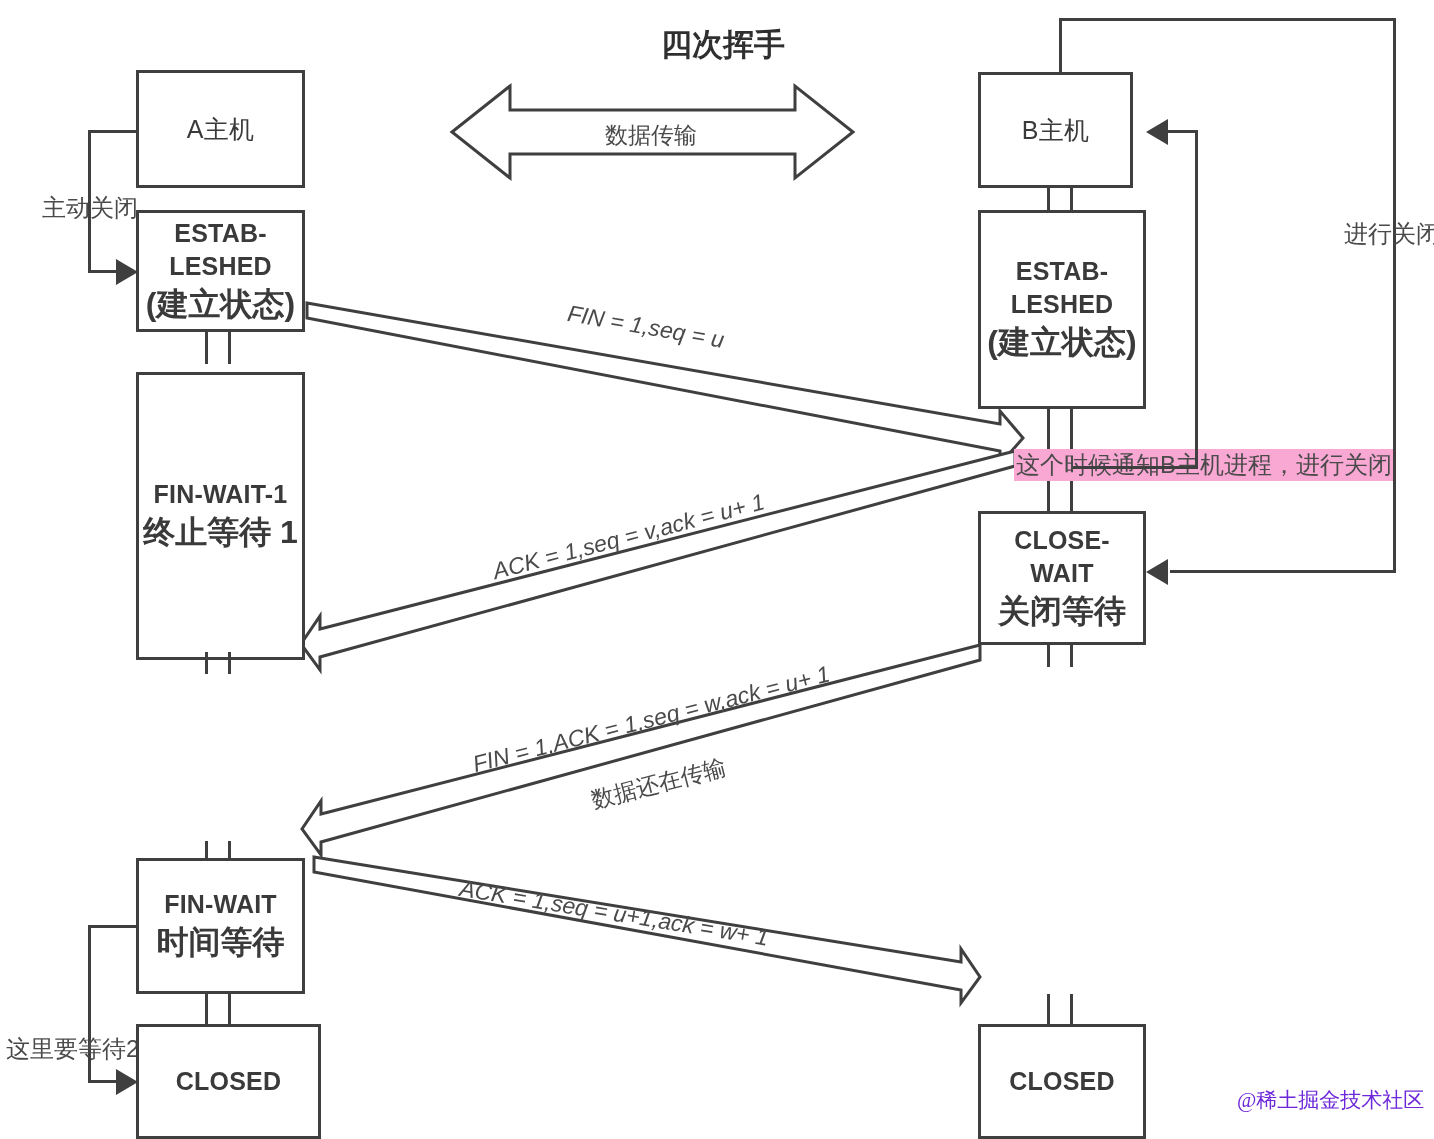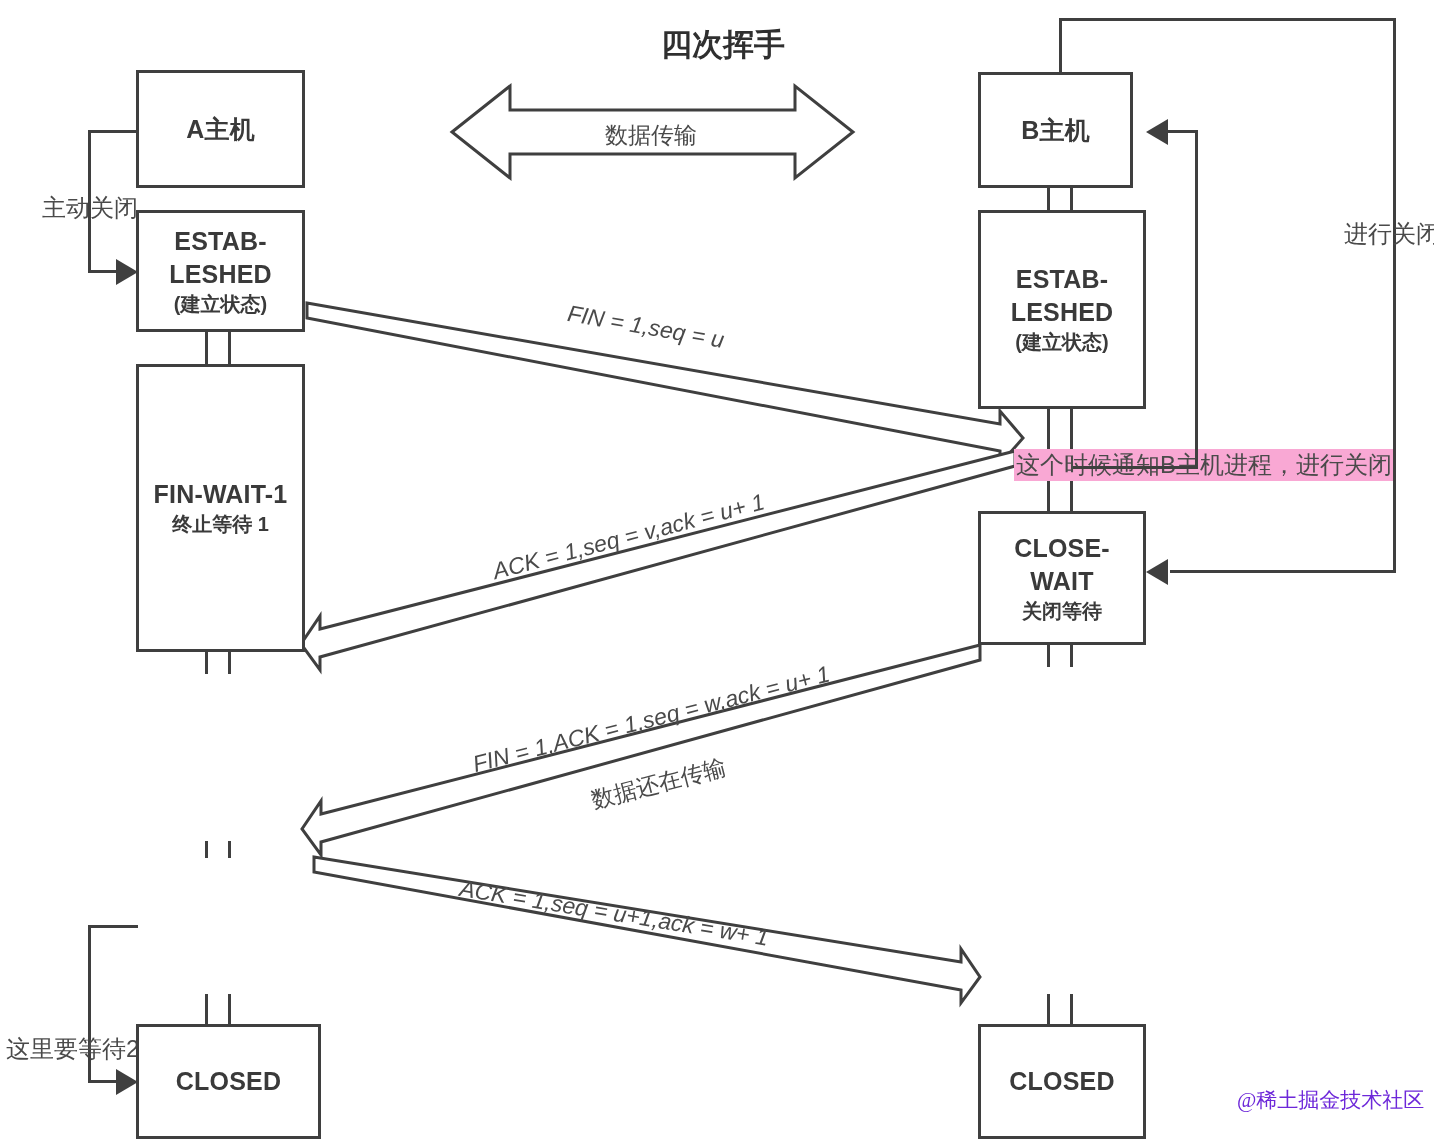--- a/index.html
+++ b/index.html
@@ -35,24 +35,24 @@
     line-height: 1.32;
     color: #3a3a3a;
   }
   .box .en {
     font-weight: bold;
     font-size: 25px;
     letter-spacing: .2px;
   }
   .box .cn {
     font-weight: bold;
-    font-size: 20px;
+    font-size: 32px;
   }
   .box.plain .en {
-    font-weight: bold;
+    font-weight: normal;
     font-size: 25px;
   }
 
   
   .line {
     position: absolute;
     background: #3f3f3f;
   }
   .hline { height: 3px; }
   .vline { width: 3px; }
@@ -163,30 +163,34 @@
   <div class="label" style="left:42px; top:192px;">主动关闭</div>
 
   <div class="box" style="left:136px; top:210px; width:169px; height:122px;">
     <div class="en">ESTAB-</div>
     <div class="en">LESHED</div>
     <div class="cn">(建立状态)</div>
   </div>
 
   <div class="rail" style="left:205px; top:332px; width:26px; height:32px;"></div>
 
-  <div class="box" style="left:136px; top:364px; width:169px; height:288px;">
+  <div class="box" style="left:136px; top:372px; width:169px; height:288px;">
     <div class="en">FIN-WAIT-1</div>
     <div class="cn">终止等待 1</div>
   </div>
 
   <div class="rail" style="left:205px; top:652px; width:26px; height:22px;"></div>
 
 
   <div class="rail" style="left:205px; top:841px; width:26px; height:17px;"></div>
 
+  <div class="box" style="left:136px; top:858px; width:169px; height:136px;">
+    <div class="en">FIN-WAIT</div>
+    <div class="cn">时间等待</div>
+  </div>
 
   <div class="rail" style="left:205px; top:994px; width:26px; height:30px;"></div>
 
   <div class="line hline" style="left:88px; top:925px; width:50px;"></div>
   <div class="line vline" style="left:88px; top:925px; height:158px;"></div>
   <div class="line hline" style="left:88px; top:1080px; width:30px;"></div>
   <div class="tri tri-right" style="left:116px; top:1069px;"></div>
   <div class="label" style="left:6px; top:1033px;">这里要等待2MSL</div>
 
   <div class="box" style="left:136px; top:1024px; width:185px; height:115px;">

